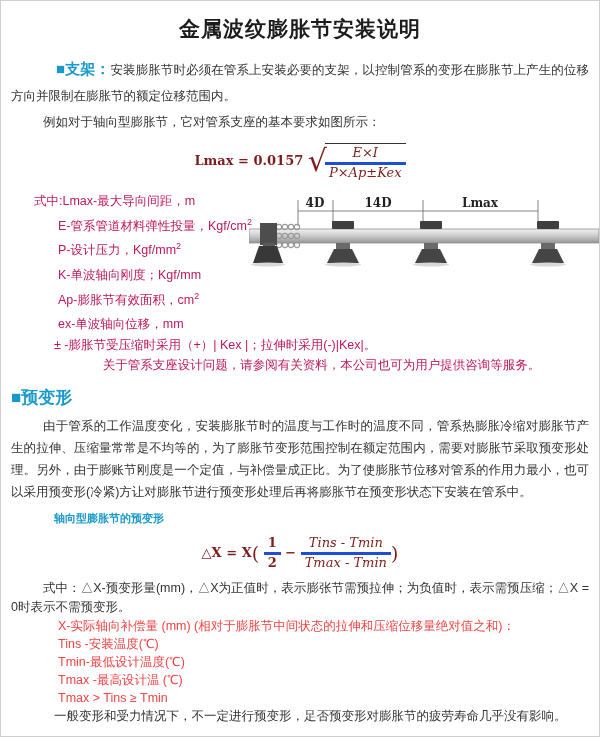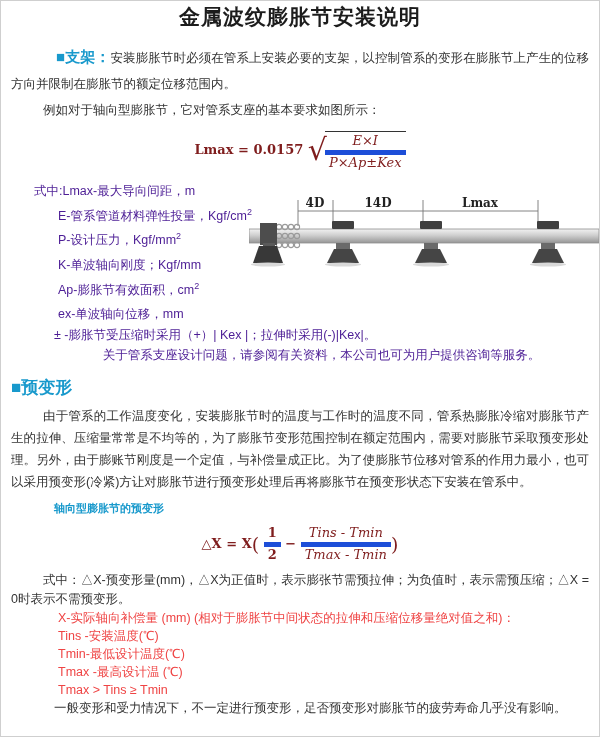--- a/index.html
+++ b/index.html
@@ -6,48 +6,48 @@
   .page{
     position:relative;
     width:598px;height:735px;
     border:1px solid #cfcfcf;
     background:#ffffff;
     font-family:"Liberation Sans",sans-serif;
     color:#2e2e2e;
     overflow:hidden;
   }
   .title{
-    margin:0;padding-top:2px;
+    margin:0;padding-top:14px;
     text-align:center;
     font-size:21px;font-weight:bold;color:#1c1c1c;
     letter-spacing:1px;
   }
   .body-text{font-size:12.5px;line-height:26px;color:#333;}
   .para{margin:0 10px;text-align:justify;}
   .support-para{margin-top:13px;text-indent:45px;}
   .sec-label{color:#1899cc;font-size:15px;font-weight:bold;font-style:normal;}
   .example-line{text-indent:32px;}
   
   .formula{
     text-align:center;
     font-family:"DejaVu Serif",serif;
     font-size:13px;font-weight:bold;color:#7f1d1d;
   }
   .formula .ital{font-style:italic;font-weight:normal;}
   .frac{display:inline-block;vertical-align:middle;text-align:center;line-height:1.15;}
-  .frac .num{display:block;border-bottom:5px solid #1d4ed8;padding:0 4px 1px;}
+  .frac .num{display:block;border-bottom:3px solid #1d4ed8;padding:0 4px 1px;}
   .frac .den{display:block;padding:1px 4px 0;}
   .sqrt{display:inline-block;vertical-align:middle;white-space:nowrap;}
   .sqrt .sign{display:inline-block;vertical-align:middle;font-size:30px;font-weight:normal;line-height:1;transform:translateY(-1px);}
   .sqrt .radicand{display:inline-block;vertical-align:middle;border-top:1.4px solid #333;padding-top:2px;margin-left:-2px;}
   .bigparen{font-size:19px;font-weight:normal;vertical-align:middle;}
   .f1{margin:8px 0 6px;}
   .f2{margin:10px 0 8px;}
   
-  .def-line{margin:0 10px;font-size:12.5px;line-height:20.5px;color:#4c1d95;}
+  .def-line{margin:0 10px;font-size:12.5px;line-height:20.5px;color:#be185d;}
   .dl1{margin-left:33px;}
   .dl2{margin-left:57px;}
   .dl-pm{margin-left:53px;}
   .dl-note{text-indent:43px;text-align:center;}
   sup{font-size:9px;}
   
   .section-header{
     margin:10px 0 4px 10px;
     color:#1899cc;font-size:17px;font-weight:bold;
   }

